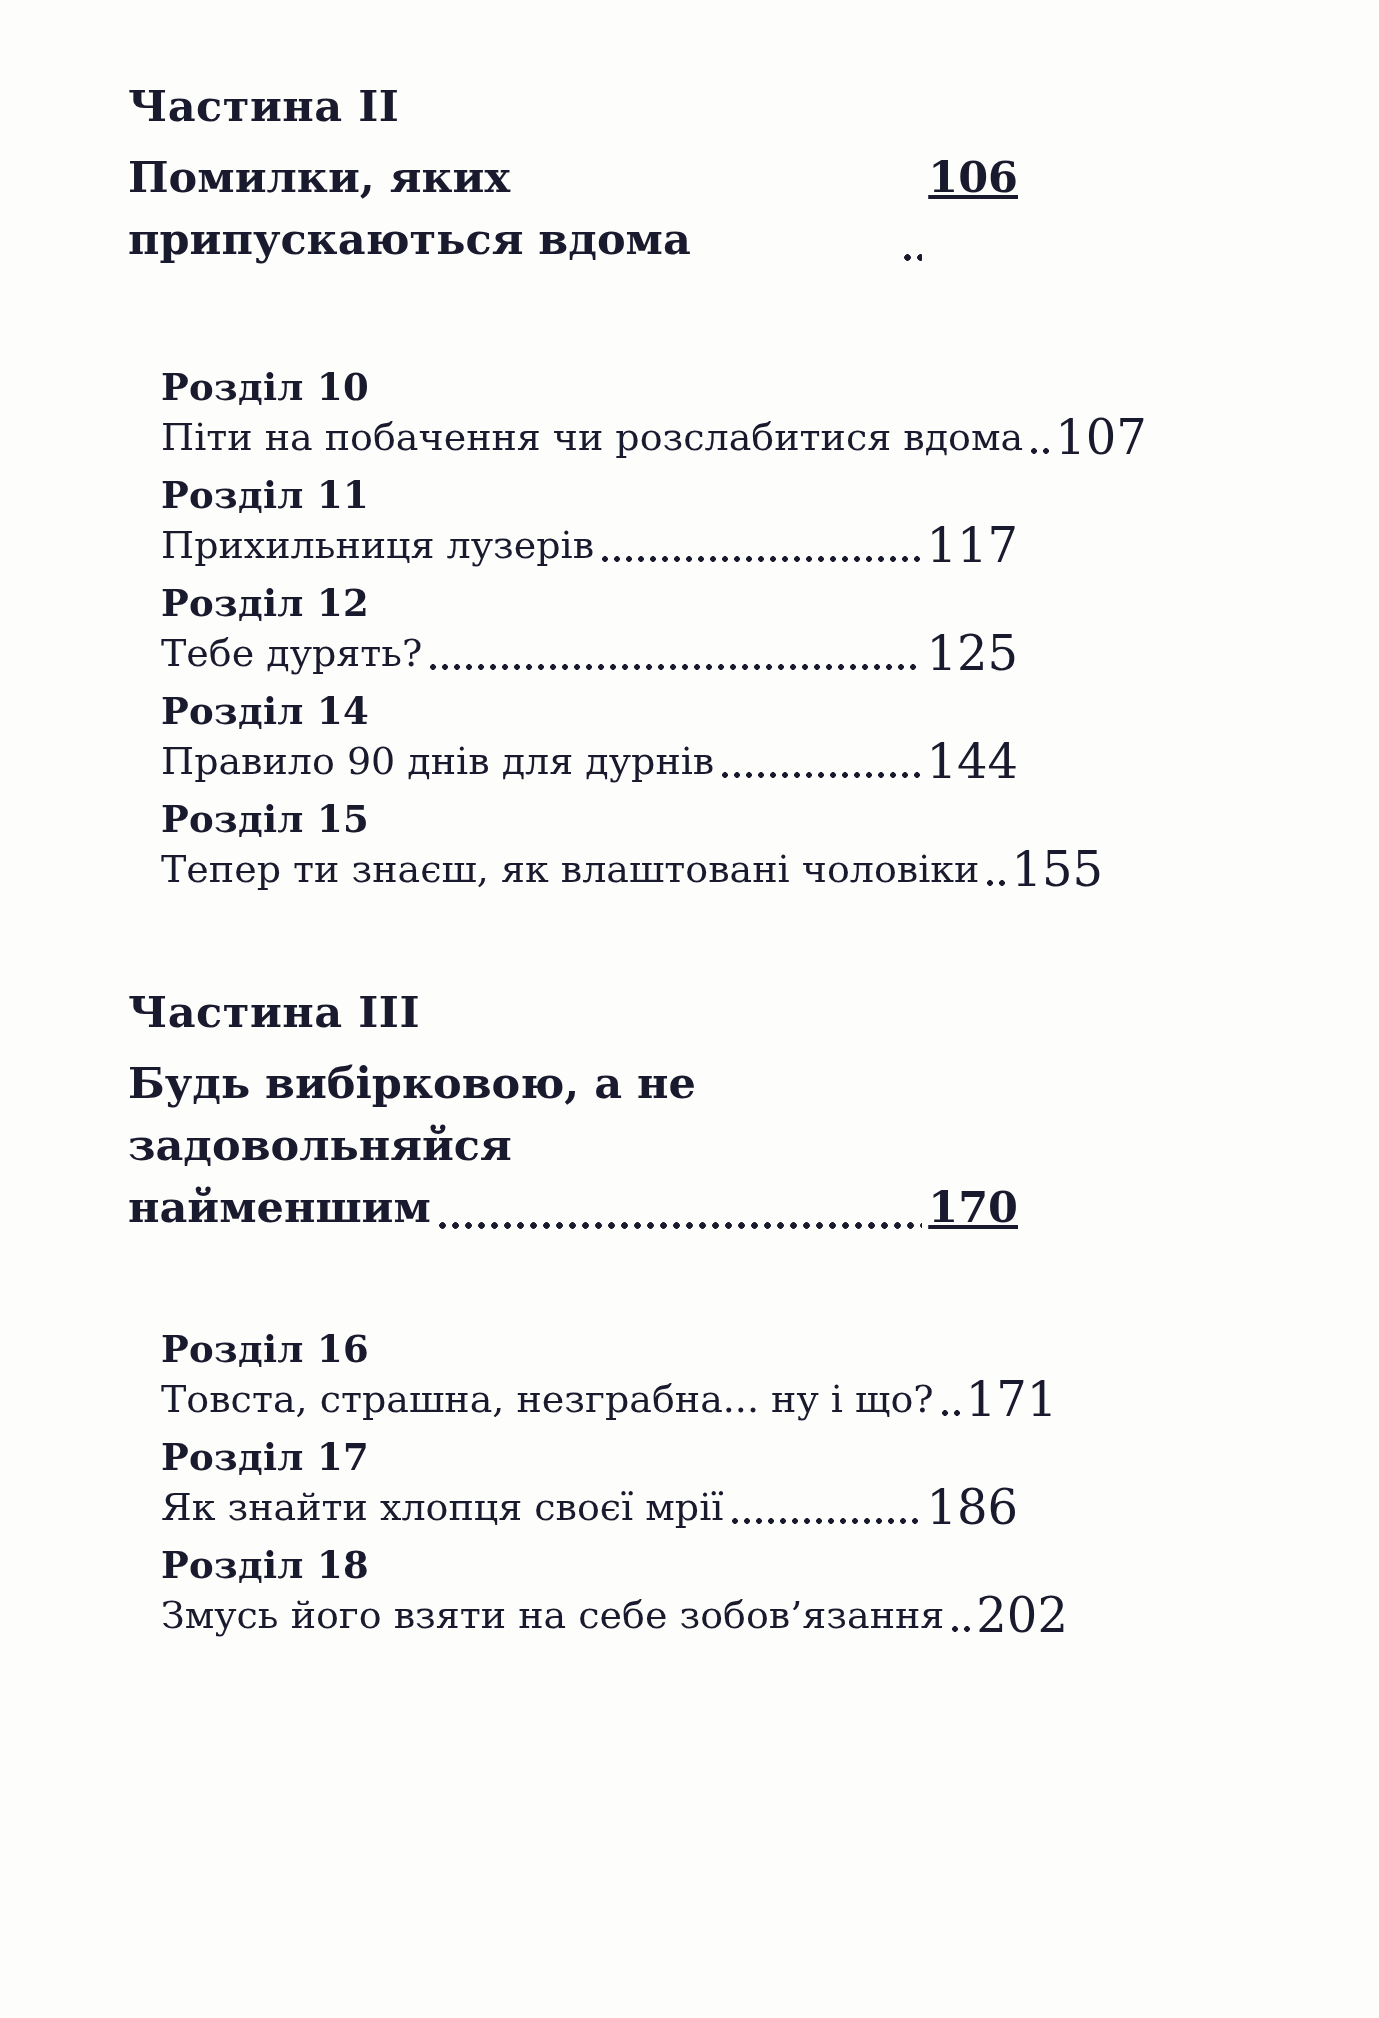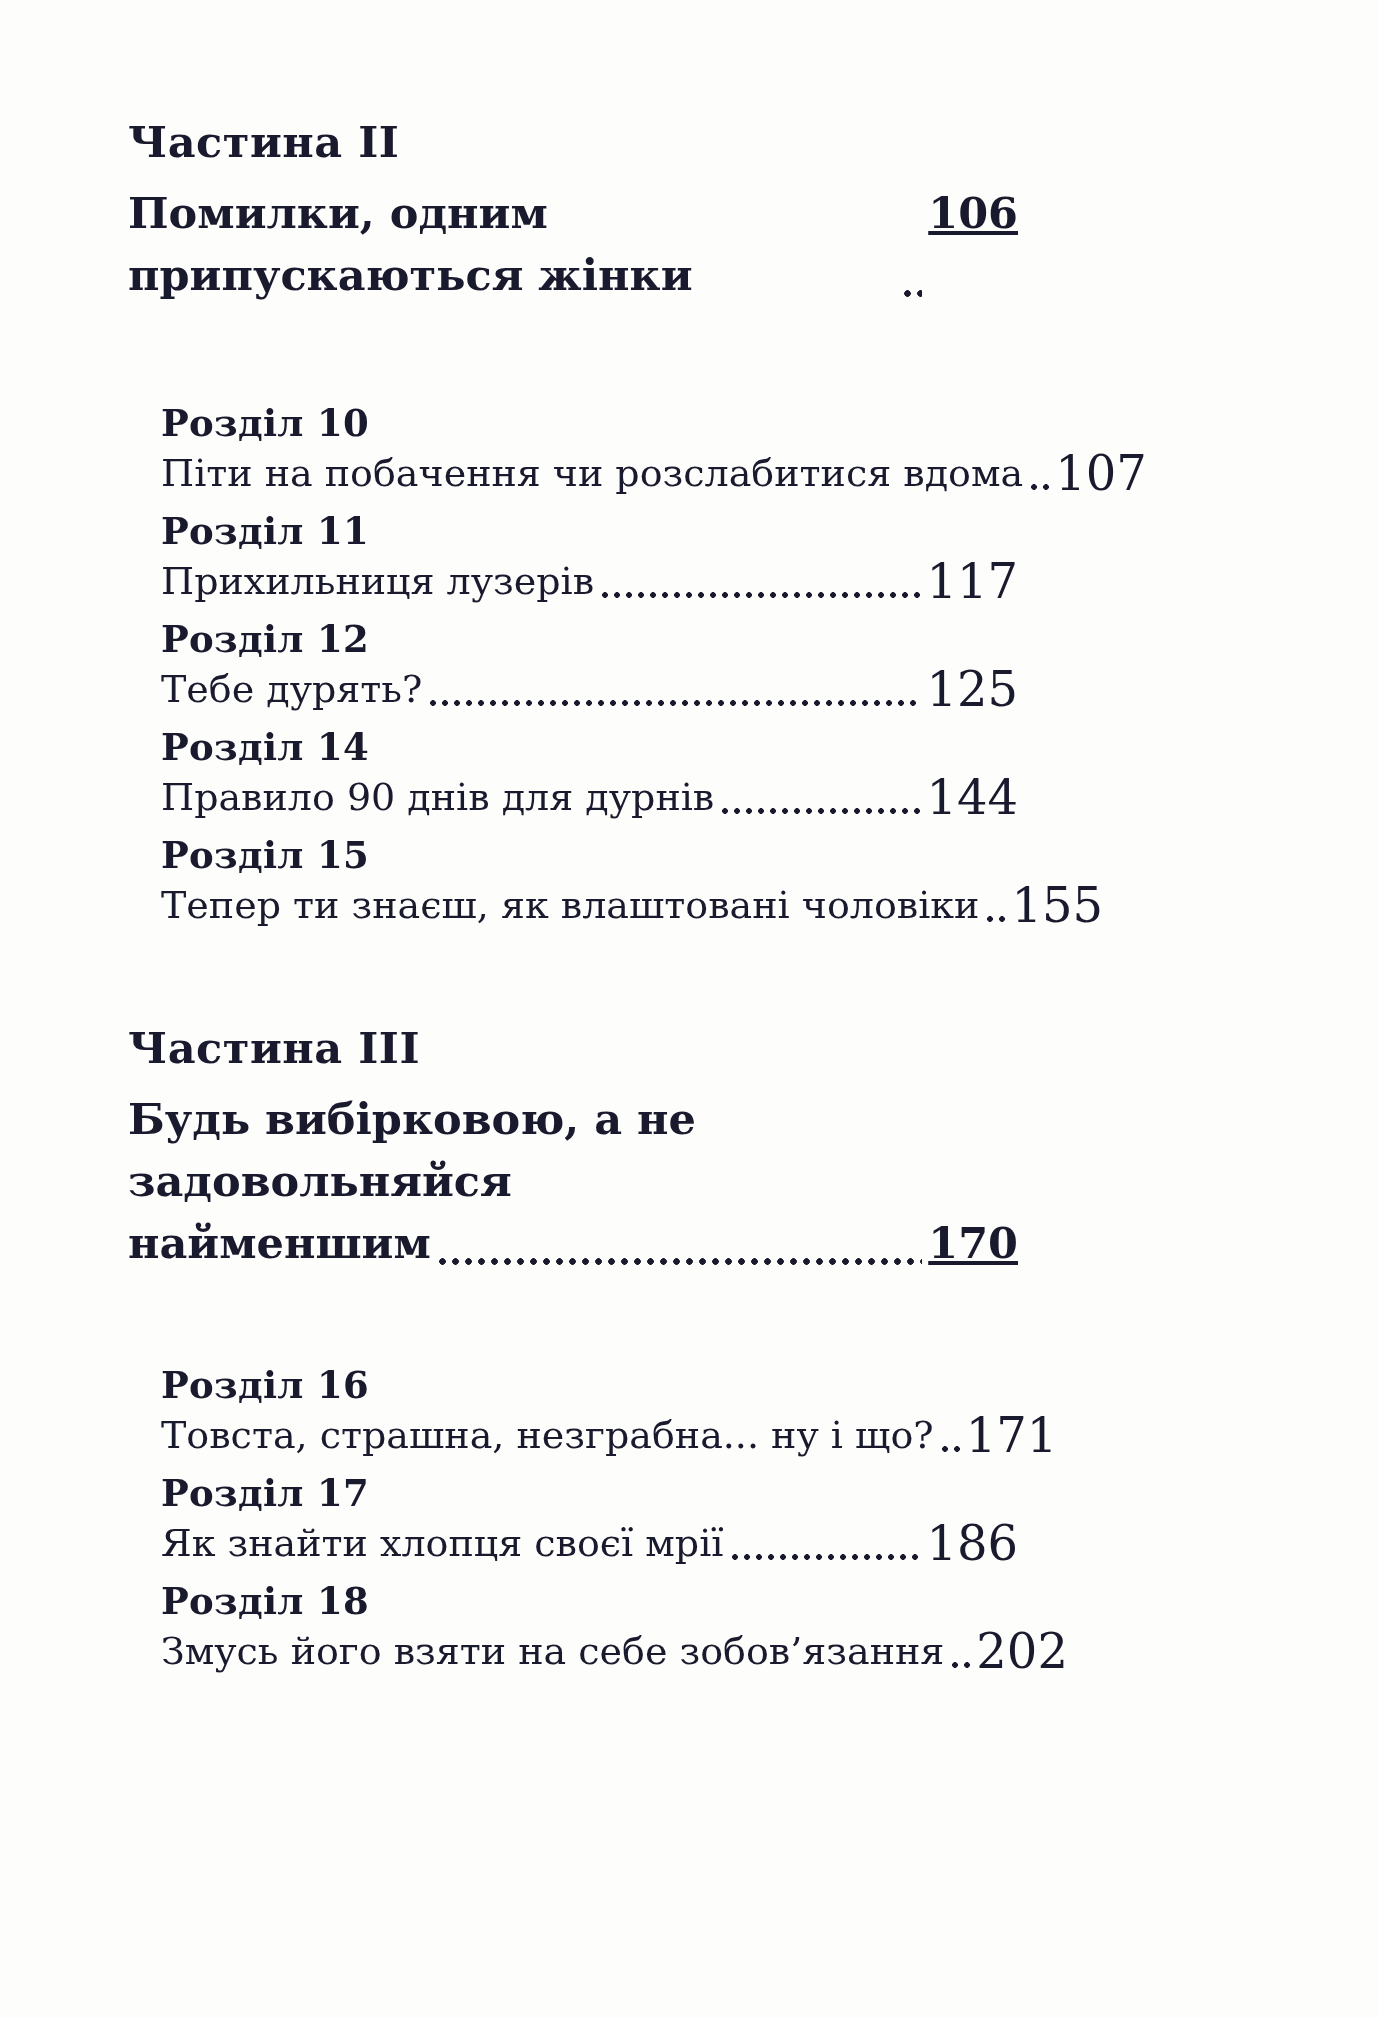--- a/index.html
+++ b/index.html
@@ -9,21 +9,21 @@
   body{
     width:1379px;
     height:2018px;
     background:#fdfdfc;
     font-family:"DejaVu Serif","Liberation Serif",serif;
     color:var(--ink);
     overflow:hidden;
   }
   .page{
     box-sizing:border-box;
-    padding:116px 0 0 128px;
+    padding:80px 0 0 128px;
     width:1379px;
     height:2018px;
   }
   .toc{
     width:890px;
   }
   
   .part-heading{
     font-size:43px;
     font-weight:bold;
@@ -98,21 +98,21 @@
 <body>
 
 <div class="page">
   <div class="toc">
 
     <section>
       <div class="part-heading">Частина II</div>
 
       <div class="part-title-block part-2">
         <div class="part-title-row">
-          <span>Помилки, одним припускаються жінки</span>
+          <span>Помилки, яких припускаються вдома</span>
           <span class="leader leader-bold"></span>
           <span class="page-num part-page">106</span>
         </div>
       </div>
 
       <div class="chapter">
         <div class="chapter-label">Розділ 10</div>
         <div class="chapter-row">
           <span class="chapter-title">Піти на побачення чи розслабитися вдома</span>
           <span class="leader"></span>

